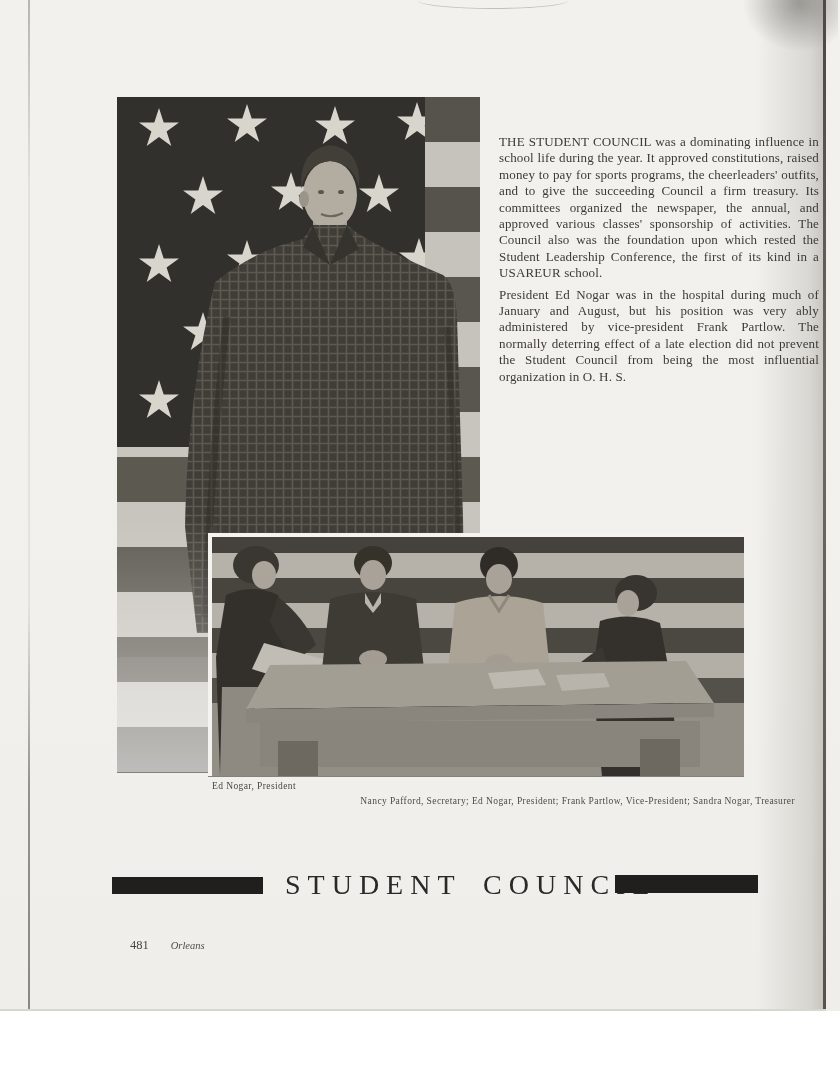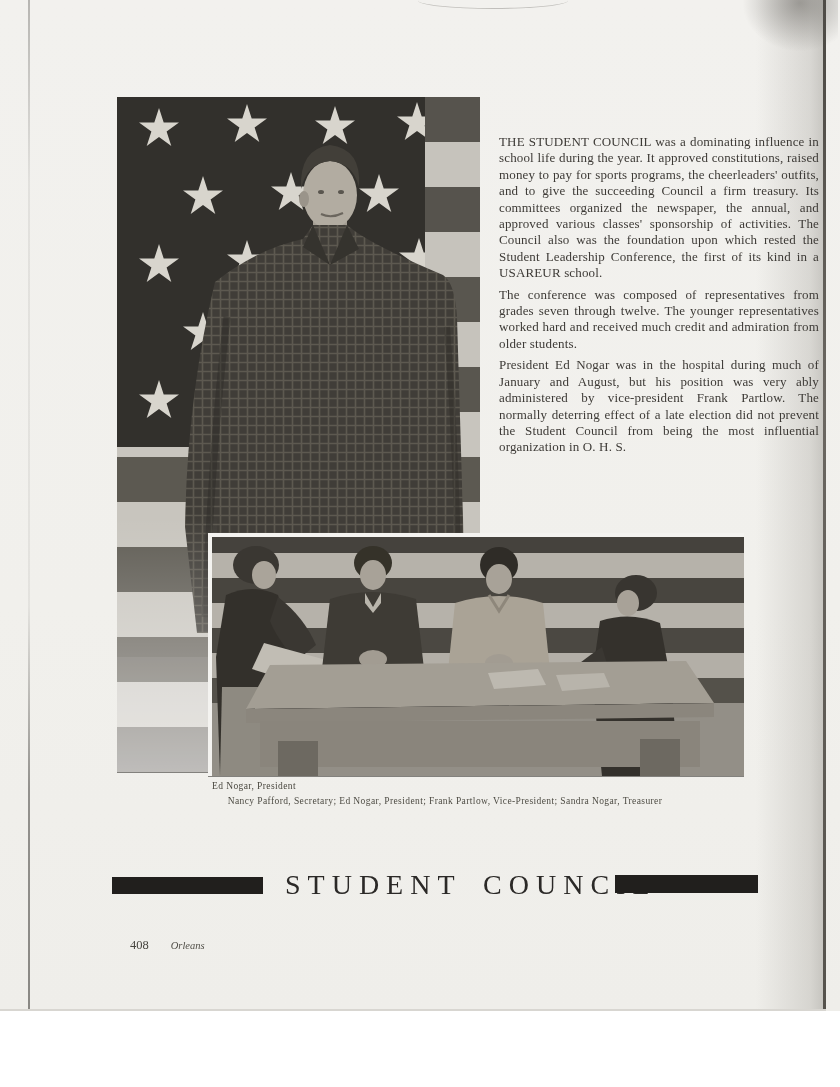--- a/index.html
+++ b/index.html
@@ -61,21 +61,21 @@
   }
   .body-text p{margin:0 0 5px 0;}
   
   .caption-1{
     position:absolute;left:212px;top:781px;width:470px;
     text-align:left;font-size:9.5px;color:#49473f;letter-spacing:.4px;
     white-space:nowrap;
   }
   .caption-2{
     position:absolute;left:95px;top:796px;width:700px;
-    text-align:center;font-size:9.5px;color:#4d4b43;letter-spacing:.4px;
+    text-align:right;font-size:9.5px;color:#4d4b43;letter-spacing:.4px;
     white-space:nowrap;
   }
   
   .bar{position:absolute;background:#211f1d;}
   .bar-left{left:112px;top:877px;width:151px;height:17px;}
   .bar-right{left:615px;top:875px;width:143px;height:18px;}
   .heading{
     position:absolute;left:285px;top:869px;width:315px;
     text-align:left;font-size:28px;color:#2b2927;
     letter-spacing:7px;word-spacing:8px;white-space:nowrap;
@@ -248,28 +248,27 @@
         <rect x="66" y="204" width="40" height="35" fill="#6d6961"></rect>
         <rect x="428" y="202" width="40" height="37" fill="#6d6961"></rect>
         <polygon points="276,136 326,132 334,148 282,152" fill="#bdb9b0"></polygon>
         <polygon points="344,138 392,136 398,150 350,154" fill="#b8b4ab"></polygon>
       </g>
     </svg>
   </div>
 
   <div class="body-text">
     <p>THE STUDENT COUNCIL was a dominating influence in school life during the year. It approved constitutions, raised money to pay for sports programs, the cheerleaders' outfits, and to give the succeeding Council a firm treasury. Its committees organized the newspaper, the annual, and approved various classes' sponsorship of activities. The Council also was the foundation upon which rested the Student Leadership Conference, the first of its kind in a USAREUR school.</p>
-    <p>The conference was composed of representatives from grades seven through twelve. The younger representatives worked hard and received much credit and admiration from older students.</p>
     <p>President Ed Nogar was in the hospital during much of January and August, but his position was very ably administered by vice-president Frank Partlow. The normally deterring effect of a late election did not prevent the Student Council from being the most influential organization in O. H. S.</p>
   </div>
 
   <div class="caption-1">Ed Nogar, President</div>
   <div class="caption-2">Nancy Pafford, Secretary; Ed Nogar, President; Frank Partlow, Vice-President; Sandra Nogar, Treasurer</div>
 
   <div class="bar bar-left"></div>
   <div class="heading">STUDENT COUNCIL</div>
   <div class="bar bar-right"></div>
 
   <div class="footer">
-    <span>408</span><span class="book-name">Orleans</span>
+    <span>481</span><span class="book-name">Orleans</span>
   </div>
 
 </div>
 
 </body></html>

